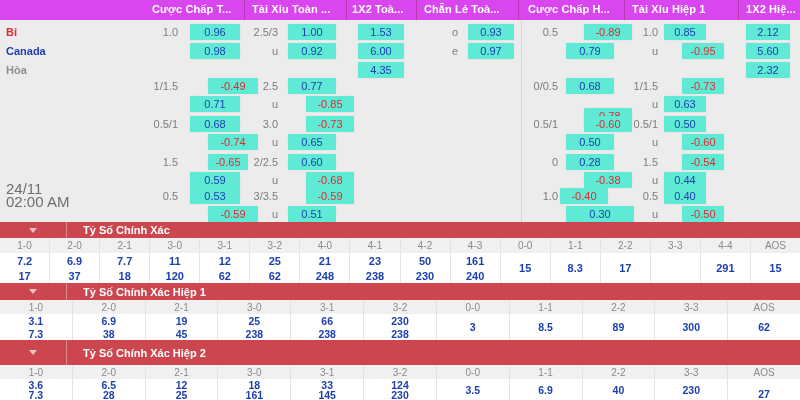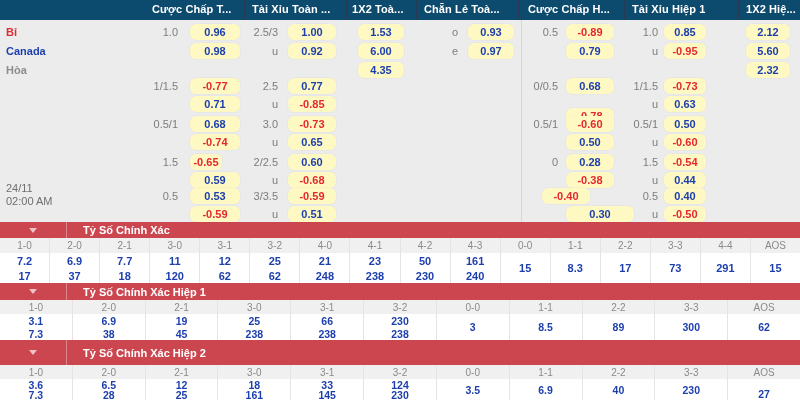--- a/index.html
+++ b/index.html
@@ -4,30 +4,30 @@
 <style>
   html,body{margin:0;padding:0;}
   .app{
     width:800px;height:400px;position:relative;overflow:hidden;
     background:#ececec;
     font-family:"Liberation Sans","DejaVu Sans",sans-serif;
     -webkit-font-smoothing:antialiased;
   }
   
   .top-grid{position:relative;width:800px;height:222px;background:#ececec;}
-  .grid-header{position:absolute;top:0;left:0;right:0;height:20px;background:#0c4a6e;}
+  .grid-header{position:absolute;top:0;left:0;right:0;height:20px;background:#d946ef;}
   .col-title{position:absolute;top:3px;color:#ffffff;font-size:11px;font-weight:700;white-space:nowrap;letter-spacing:.1px;}
   .hsep{position:absolute;top:0;bottom:0;width:1px;background:rgba(110,20,26,.30);}
   .team{position:absolute;left:6px;font-size:11px;font-weight:700;line-height:16px;white-space:nowrap;}
   .lbl{position:absolute;font-size:11px;color:#7d7d7d;text-align:right;line-height:16px;white-space:nowrap;}
-  .val{position:absolute;height:16px;line-height:16px;background:#fef9c3;text-align:center;
-       font-size:11px;font-weight:700;border-radius:6px;cursor:pointer;box-shadow:0 0 0 1px rgba(0,0,0,0.02);}
-  .pos{color:#1d3fae;} .neg{color:#e4282f;}
+  .val{position:absolute;height:16px;line-height:16px;background:#5eead4;text-align:center;
+       font-size:11px;font-weight:400;border-radius:1px;cursor:pointer;box-shadow:0 0 0 1px rgba(0,0,0,0.02);}
+  .pos{color:#1d3fae;} .neg{color:#e4282f;margin-left:18px;}
   .vdiv{position:absolute;left:521px;top:20px;height:202px;width:1px;background:#d6d6d6;}
-  .date{position:absolute;left:6px;top:182px;font-size:11px;color:#6f6f6f;line-height:13px;}
+  .date{position:absolute;left:6px;top:182px;font-size:15px;color:#6f6f6f;line-height:13px;}
   
   .cs-bar{background:#cc4650;display:flex;align-items:stretch;}
   .s1 .cs-bar{height:16px;} .s2 .cs-bar{height:17px;} .s3 .cs-bar{height:25px;}
   .cs-chevbox{width:66px;display:flex;justify-content:center;align-items:center;
               border-right:1px solid rgba(255,255,255,.35);cursor:pointer;}
   .chev{width:0;height:0;border-left:4px solid transparent;border-right:4px solid transparent;
         border-top:5px solid #eec2c6;}
   .cs-title{color:#ffffff;font-size:11px;font-weight:700;padding-left:16px;display:flex;align-items:center;white-space:nowrap;}
   .cs-table{display:flex;background:#ffffff;}
   .cs-col{flex:1;display:flex;flex-direction:column;border-right:1px solid #e4e4e4;min-width:0;}
@@ -83,21 +83,21 @@
         <span class="lbl" style="left: 430px; width: 28px; top: 43px;">e</span>
         <div class="val pos" style="left: 468px; width: 46px; top: 43px;">0.97</div>
         <div class="val pos" style="left: 566px; width: 48px; top: 43px;">0.79</div>
         <span class="lbl" style="left: 626px; width: 32px; top: 43px;">u</span>
         <div class="val neg" style="left: 664px; width: 42px; top: 43px;">-0.95</div>
         <div class="val pos" style="left: 746px; width: 44px; top: 43px;">5.60</div>
         <span class="team" style="top: 62px; color: rgb(140, 140, 140);">Hòa</span>
         <div class="val pos" style="left: 358px; width: 46px; top: 62px;">4.35</div>
         <div class="val pos" style="left: 746px; width: 44px; top: 62px;">2.32</div>
         <span class="lbl" style="left: 140px; width: 38px; top: 78px;">1/1.5</span>
-        <div class="val neg" style="left: 190px; width: 50px; top: 78px;">-0.77</div>
+        <div class="val neg" style="left: 190px; width: 50px; top: 78px;">-0.49</div>
         <span class="lbl" style="left: 244px; width: 34px; top: 78px;">2.5</span>
         <div class="val pos" style="left: 288px; width: 48px; top: 78px;">0.77</div>
         <span class="lbl" style="left: 524px; width: 34px; top: 78px;">0/0.5</span>
         <div class="val pos" style="left: 566px; width: 48px; top: 78px;">0.68</div>
         <span class="lbl" style="left: 626px; width: 32px; top: 78px;">1/1.5</span>
         <div class="val neg" style="left: 664px; width: 42px; top: 78px;">-0.73</div>
         <div class="val pos" style="left: 190px; width: 50px; top: 96px;">0.71</div>
         <span class="lbl" style="left: 244px; width: 34px; top: 96px;">u</span>
         <div class="val neg" style="left: 288px; width: 48px; top: 96px;">-0.85</div>
         <div class="val neg" style="left: 566px; width: 48px; top: 108px;">-0.78</div>
@@ -111,21 +111,21 @@
         <div class="val neg" style="left: 566px; width: 48px; top: 116px;">-0.60</div>
         <span class="lbl" style="left: 626px; width: 32px; top: 116px;">0.5/1</span>
         <div class="val pos" style="left: 664px; width: 42px; top: 116px;">0.50</div>
         <div class="val neg" style="left: 190px; width: 50px; top: 134px;">-0.74</div>
         <span class="lbl" style="left: 244px; width: 34px; top: 134px;">u</span>
         <div class="val pos" style="left: 288px; width: 48px; top: 134px;">0.65</div>
         <div class="val pos" style="left: 566px; width: 48px; top: 134px;">0.50</div>
         <span class="lbl" style="left: 626px; width: 32px; top: 134px;">u</span>
         <div class="val neg" style="left: 664px; width: 42px; top: 134px;">-0.60</div>
         <span class="lbl" style="left: 140px; width: 38px; top: 154px;">1.5</span>
-        <div class="val neg" style="left: 190px; width: 32px; top: 154px;">-0.65</div>
+        <div class="val neg" style="left: 190px; width: 40px; top: 154px;">-0.65</div>
         <span class="lbl" style="left: 244px; width: 34px; top: 154px;">2/2.5</span>
         <div class="val pos" style="left: 288px; width: 48px; top: 154px;">0.60</div>
         <span class="lbl" style="left: 524px; width: 34px; top: 154px;">0</span>
         <div class="val pos" style="left: 566px; width: 48px; top: 154px;">0.28</div>
         <span class="lbl" style="left: 626px; width: 32px; top: 154px;">1.5</span>
         <div class="val neg" style="left: 664px; width: 42px; top: 154px;">-0.54</div>
         <div class="val pos" style="left: 190px; width: 50px; top: 172px;">0.59</div>
         <span class="lbl" style="left: 244px; width: 34px; top: 172px;">u</span>
         <div class="val neg" style="left: 288px; width: 48px; top: 172px;">-0.68</div>
         <div class="val neg" style="left: 566px; width: 48px; top: 172px;">-0.38</div>
@@ -220,21 +220,20 @@
         <div class="cs-col">
           <div class="cs-h">1-1</div>
           <div class="cs-v" style="height: 30px;">8.3</div>
         </div>
         <div class="cs-col">
           <div class="cs-h">2-2</div>
           <div class="cs-v" style="height: 30px;">17</div>
         </div>
         <div class="cs-col">
           <div class="cs-h">3-3</div>
-          <div class="cs-v" style="height: 30px;">73</div>
         </div>
         <div class="cs-col">
           <div class="cs-h">4-4</div>
           <div class="cs-v" style="height: 30px;">291</div>
         </div>
         <div class="cs-col">
           <div class="cs-h">AOS</div>
           <div class="cs-v" style="height: 30px;">15</div>
         </div>
       </div>

